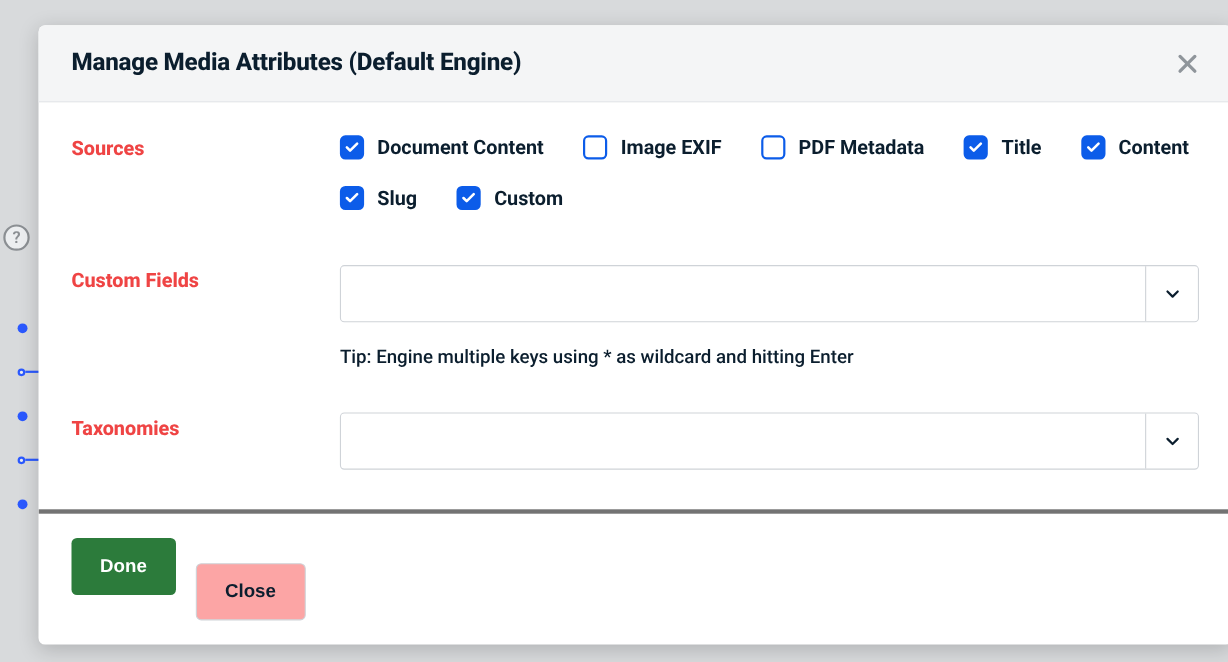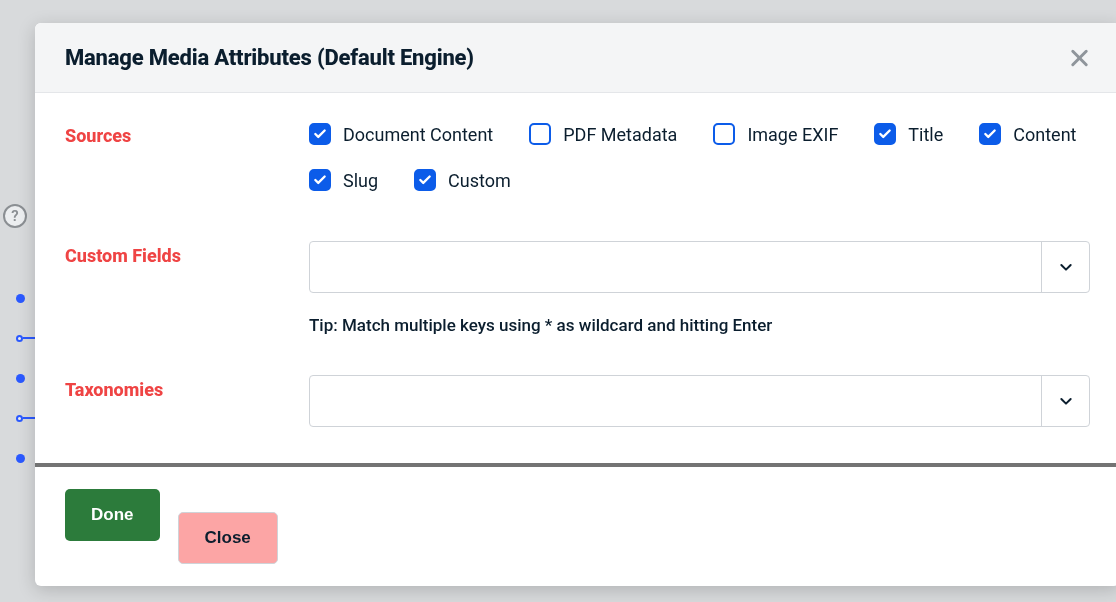--- a/index.html
+++ b/index.html
@@ -117,21 +117,21 @@
     flex: none;
   }
   .cbox.checked {
     background: #0c5ce9;
   }
   .cbox.checked svg { display:block; }
   .cbox svg { display:none; width:14px; height:14px; }
   .check-item span.lbl {
     font-size: 18px;
     color: #0b1e2e;
-    font-weight: 400;
+    font-weight: 700;
   }
 
   .select-box {
     width: 100%;
     height: 52px;
     border: 1px solid #cfd3d8;
     border-radius: 4px;
     background: #fff;
     display: flex;
     align-items: stretch;
@@ -234,25 +234,25 @@
             <label class="check-item">
               <span class="cbox checked">
                 <svg viewBox="0 0 24 24">
                   <path fill="none" stroke="#fff" stroke-width="4" stroke-linecap="round" stroke-linejoin="round" d="M4 12l5 5L20 6"></path>
                 </svg>
               </span>
               <span class="lbl">Document Content</span>
             </label>
             <label class="check-item">
               <span class="cbox"></span>
+              <span class="lbl">Image EXIF</span>
+            </label>
+            <label class="check-item">
+              <span class="cbox"></span>
               <span class="lbl">PDF Metadata</span>
-            </label>
-            <label class="check-item">
-              <span class="cbox"></span>
-              <span class="lbl">Image EXIF</span>
             </label>
             <label class="check-item">
               <span class="cbox checked">
                 <svg viewBox="0 0 24 24">
                   <path fill="none" stroke="#fff" stroke-width="4" stroke-linecap="round" stroke-linejoin="round" d="M4 12l5 5L20 6"></path>
                 </svg>
               </span>
               <span class="lbl">Title</span>
             </label>
             <label class="check-item">
@@ -287,21 +287,21 @@
       <div class="form-label">Custom Fields</div>
       <div class="form-control">
         <div class="select-box">
           <input class="select-input" type="text" value="" style="">
           <div class="select-arrow">
             <svg viewBox="0 0 24 24">
                 <path fill="none" stroke="#0b1e2e" stroke-width="3" stroke-linecap="round" stroke-linejoin="round" d="M5 9l7 7 7-7"></path>
               </svg>
           </div>
         </div>
-        <div class="tip-text">Tip: Match multiple keys using * as wildcard and hitting Enter</div>
+        <div class="tip-text">Tip: Engine multiple keys using * as wildcard and hitting Enter</div>
       </div>
     </div>
 
     <div class="form-row row-taxo">
       <div class="form-label">Taxonomies</div>
       <div class="form-control">
         <div class="select-box">
           <input class="select-input" type="text" value="" style="">
           <div class="select-arrow">
             <svg viewBox="0 0 24 24">

